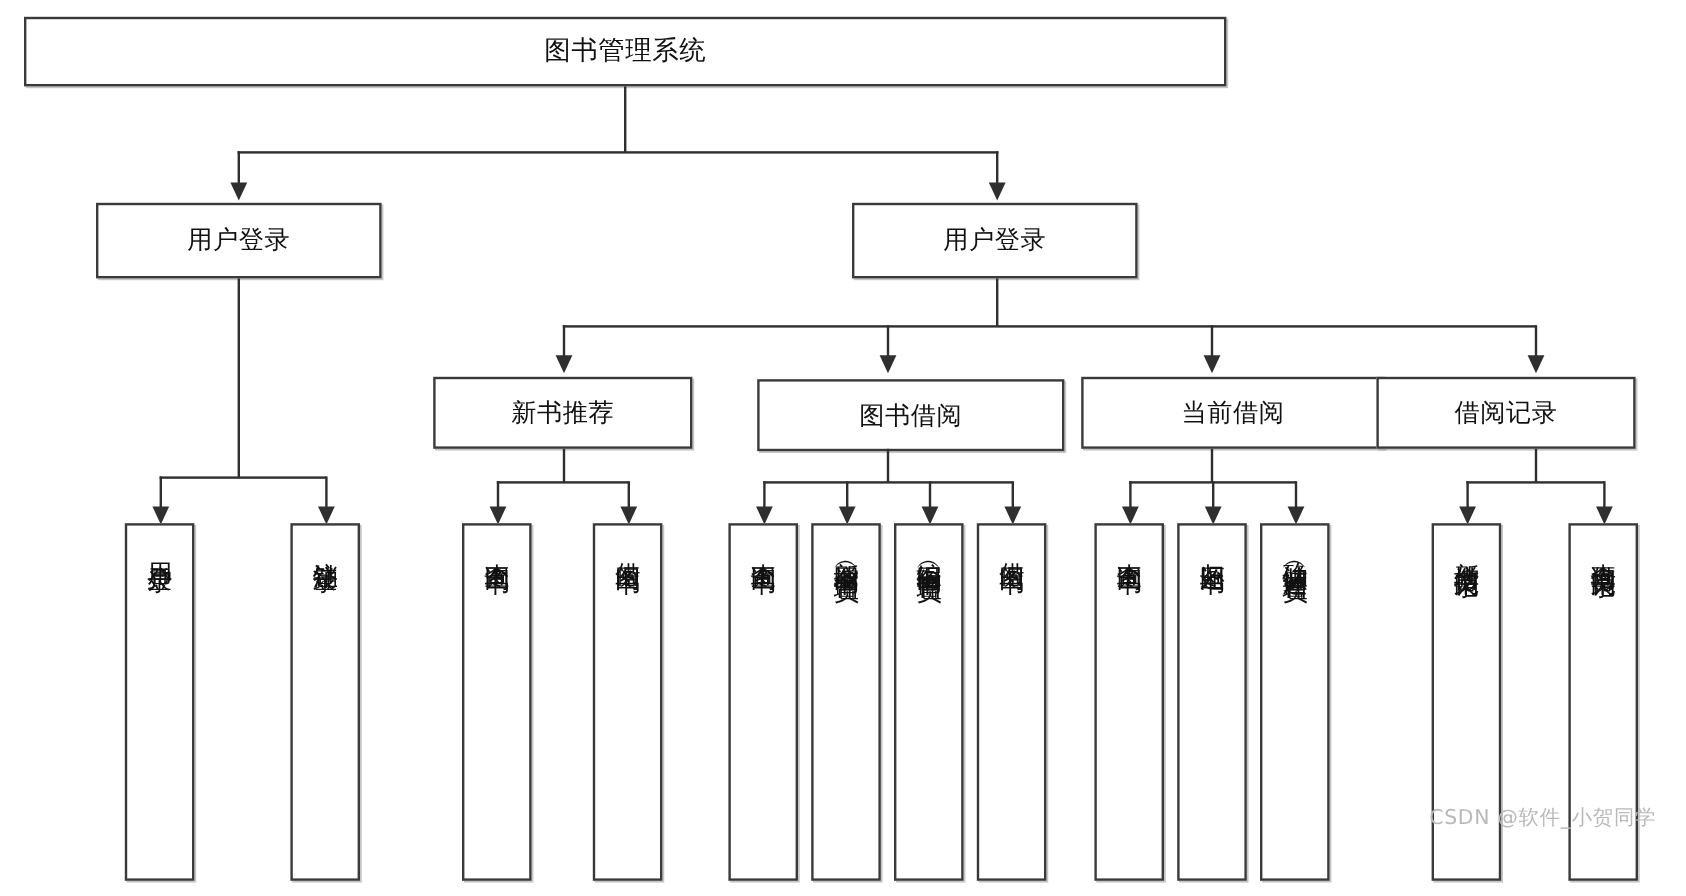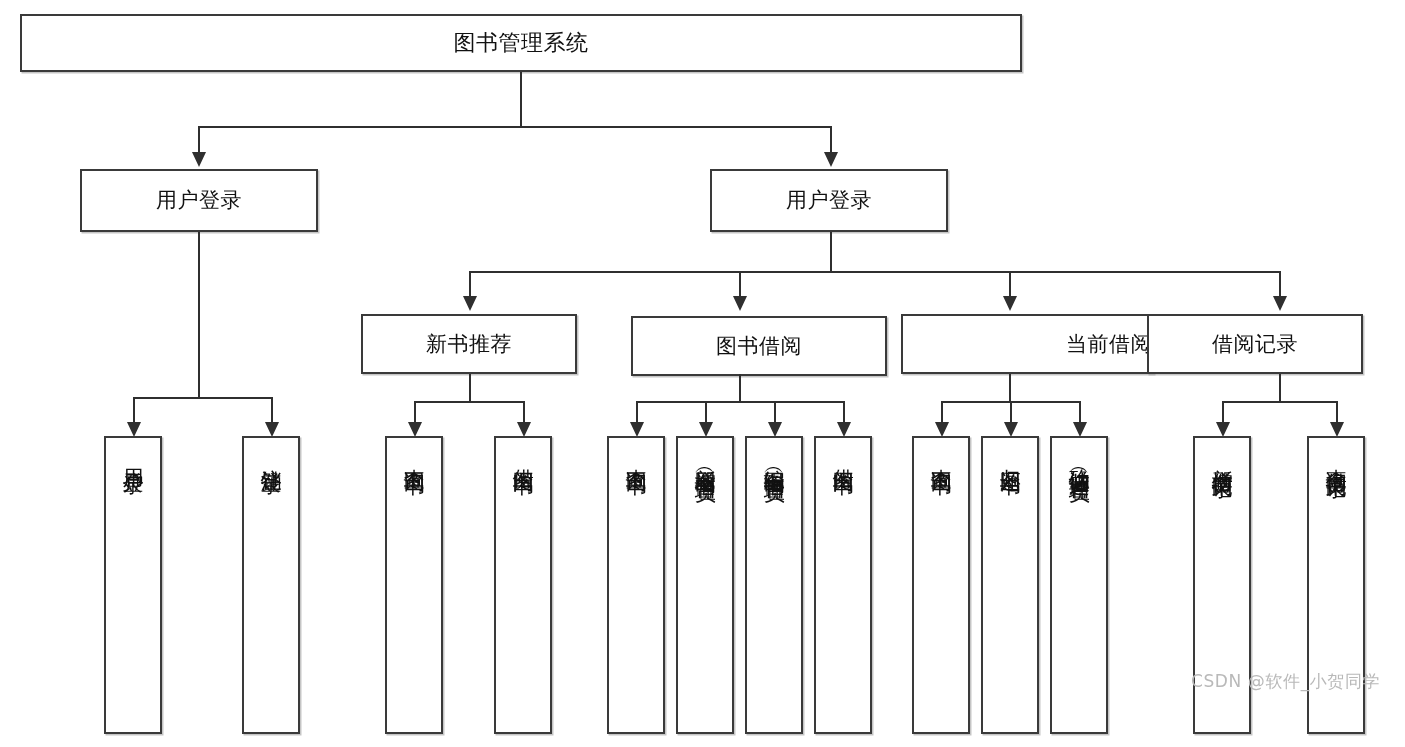--- a/index.html
+++ b/index.html
@@ -122,21 +122,21 @@
   <div class="arrow" style="left:1003px;top:296px;"></div>
   <div class="conn v" style="left:1279px;top:271px;height:27px;"></div>
   <div class="arrow" style="left:1273px;top:296px;"></div>
 
   <div class="node h-node" style="left:361px;top:314px;width:216px;height:60px;">
     <span class="label">新书推荐</span>
   </div>
   <div class="node h-node" style="left:631px;top:316px;width:256px;height:60px;">
     <span class="label">图书借阅</span>
   </div>
-  <div class="node h-node" style="left:901px;top:314px;width:253px;height:60px;justify-content:flex-end;">
+  <div class="node h-node" style="left:901px;top:314px;width:253px;height:60px;">
     <span class="label">当前借阅</span>
   </div>
   <div class="node h-node" style="left:1147px;top:314px;width:216px;height:60px;">
     <span class="label">借阅记录</span>
   </div>
 
   <div class="conn v" style="left:469px;top:374px;height:28px;"></div>
   <div class="conn h" style="left:414px;top:401px;width:110px;"></div>
   <div class="conn v" style="left:414px;top:401px;height:23px;"></div>
   <div class="arrow" style="left:408px;top:422px;"></div>

